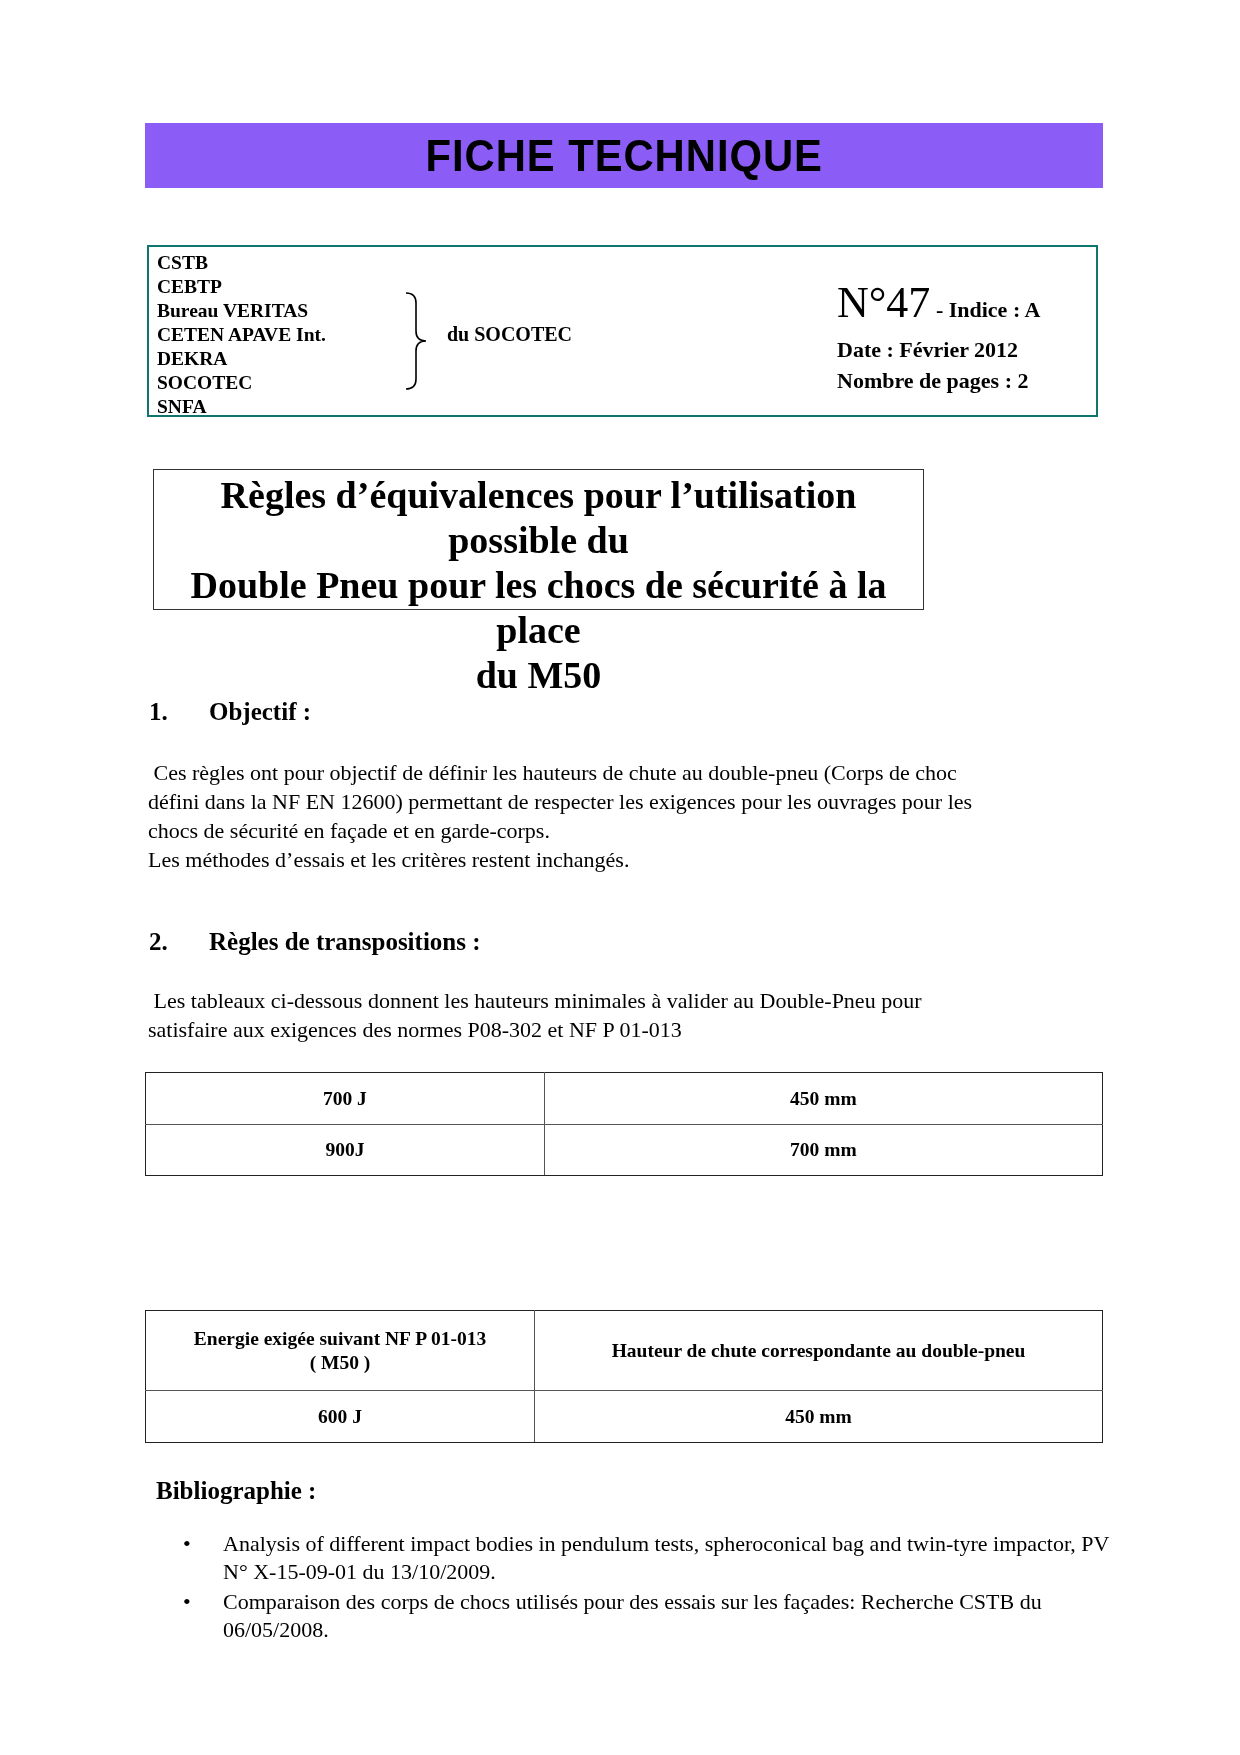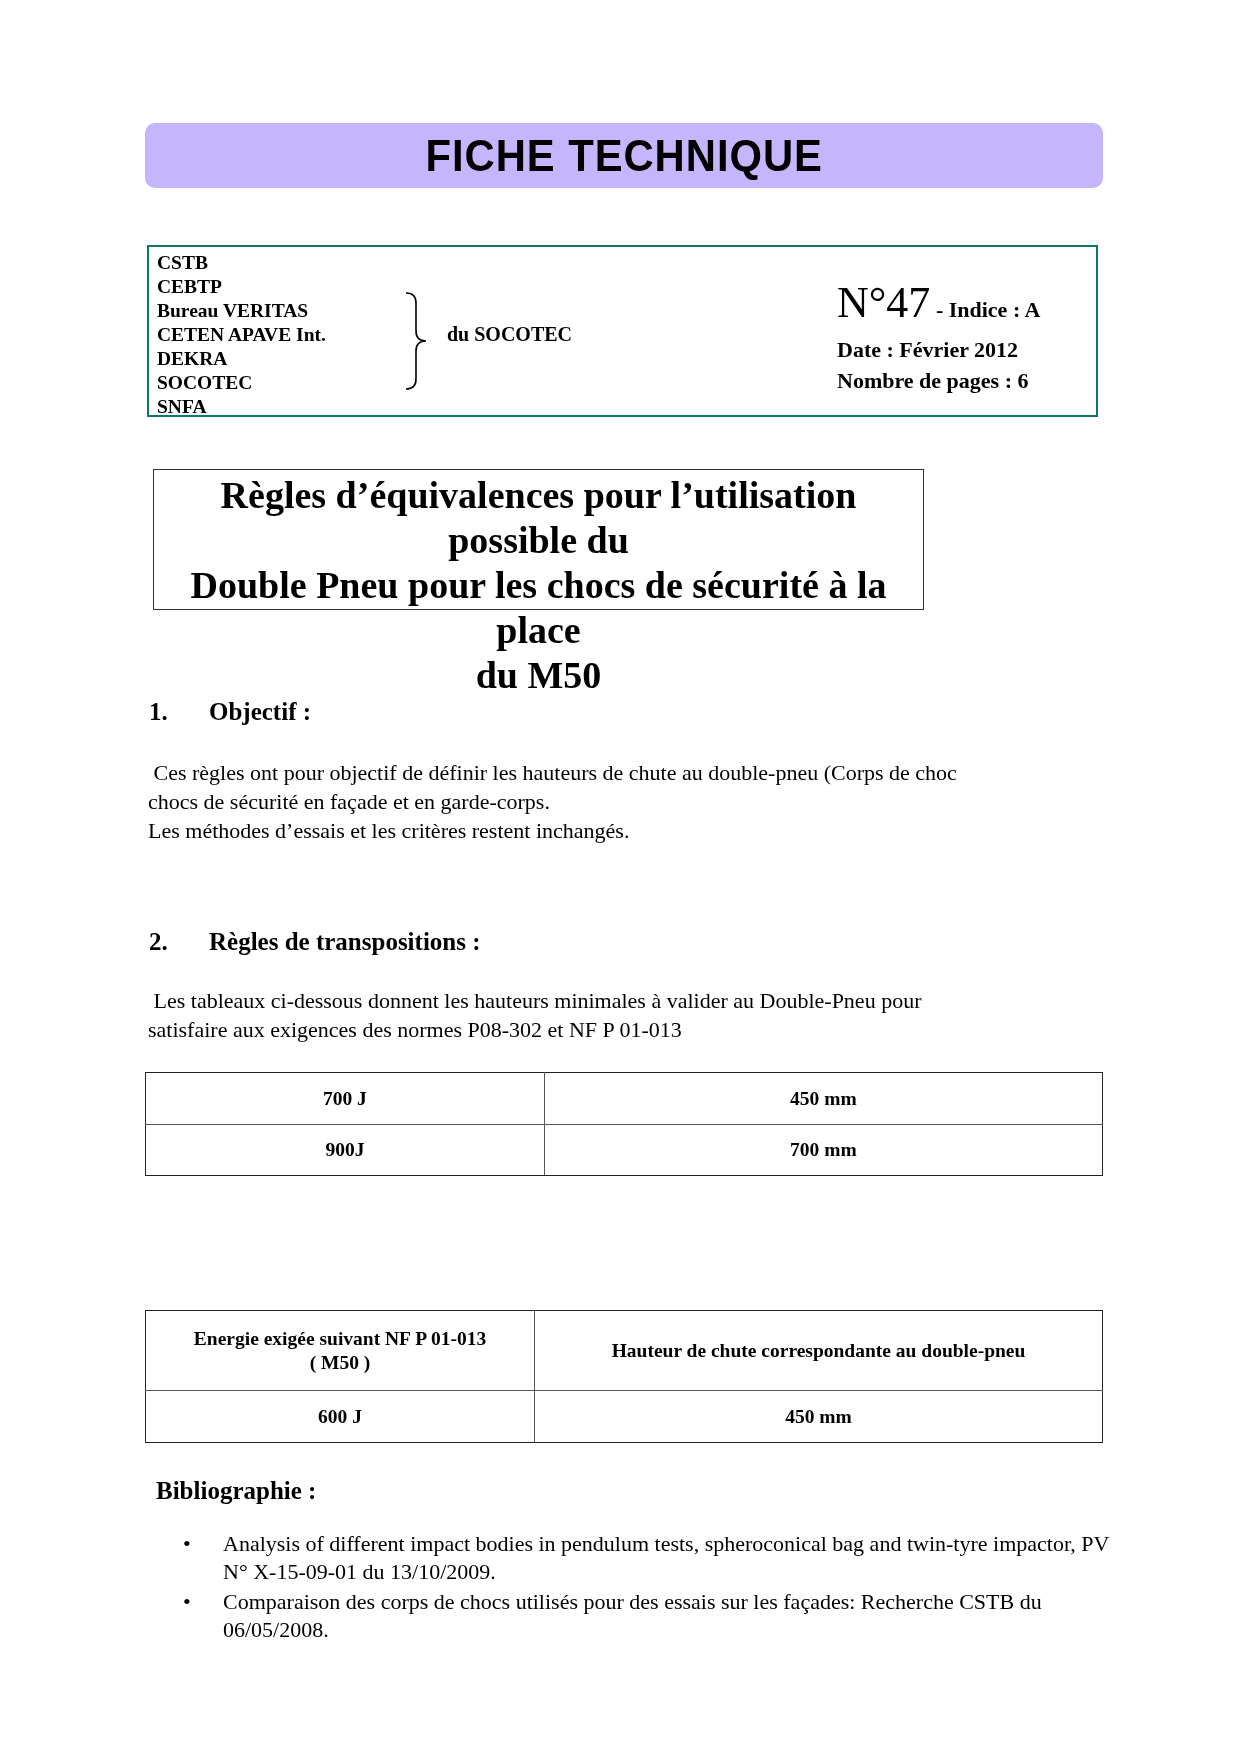--- a/index.html
+++ b/index.html
@@ -1,21 +1,21 @@
 <!DOCTYPE html>
 <html><head>
 <meta charset="utf-8">
 <style>
   html, body { margin:0; padding:0; background:#ffffff; }
   body { width:1240px; height:1755px; position:relative; overflow:hidden;
          font-family:"Liberation Serif", serif; color:#000; }
   .abs { position:absolute; }
 
-  .banner { left:145px; top:123px; width:958px; height:65px; background:#c4b5fd;
-            display:flex; align-items:center; justify-content:center;border-radius:10px; }
+  .banner { left:145px; top:123px; width:958px; height:65px; background:#8b5cf6;
+            display:flex; align-items:center; justify-content:center; }
   .banner span { font-family:"Liberation Sans", sans-serif; font-weight:bold;
                  font-size:44px; letter-spacing:1px; transform:scaleX(0.95); }
 
   .hdr { left:147px; top:245px; width:951px; height:172px; border:2px solid #0f766e;
          box-sizing:border-box; }
   .orgs { left:8px; top:4px; font-weight:bold; font-size:19.5px; line-height:24px; }
   .brace { left:255px; top:44px; width:30px; height:100px; }
   .coprec { left:298px; top:76px; font-weight:bold; font-size:20px; }
   .ref { left:688px; top:34px; font-weight:bold; font-size:22px; line-height:31px; }
   .ref .num { font-size:44px; font-weight:normal; font-family:"Liberation Serif", serif; }
@@ -62,35 +62,36 @@
   </div>
   <svg class="abs brace" viewBox="0 0 30 100">
     <path d="M2 2 Q12 2 12 12 L12 40 Q12 50 22 50 Q12 50 12 60 L12 88 Q12 98 2 98" fill="none" stroke="#000" stroke-width="1.6"></path>
   </svg>
   <div class="abs coprec">du SOCOTEC</div>
   <div class="abs ref">
     <div class="numwrap">
       <span class="num">N°47</span><span class="ind"> - Indice : A</span>
     </div>
     <div>Date : Février 2012</div>
-    <div>Nombre de pages : 6</div>
+    <div>Nombre de pages : 2</div>
   </div>
 </div>
 
 <div class="abs titlebox">
   <div>Règles d’équivalences pour l’utilisation possible du</div>
   <div>Double Pneu pour les chocs de sécurité à la place</div>
   <div>du M50</div>
 </div>
 
 <div class="abs h2" style="left:149px; top:698px;">
   <span class="n">1.</span><span>Objectif :</span>
 </div>
 <div class="abs para" style="left:148px; top:758px;">
   <div style="white-space:pre;"> Ces règles ont pour objectif de définir les hauteurs de chute au double-pneu (Corps de choc</div>
+  <div>défini dans la NF EN 12600) permettant de respecter les exigences pour les ouvrages pour les</div>
   <div>chocs de sécurité en façade et en garde-corps.</div>
   <div>Les méthodes d’essais et les critères restent inchangés.</div>
 </div>
 
 <div class="abs h2" style="left:149px; top:928px;">
   <span class="n">2.</span><span>Règles de transpositions :</span>
 </div>
 <div class="abs para" style="left:148px; top:986px;">
   <div style="white-space:pre;"> Les tableaux ci-dessous donnent les hauteurs minimales à valider au Double-Pneu pour</div>
   <div>satisfaire aux exigences des normes P08-302 et NF P 01-013</div>

